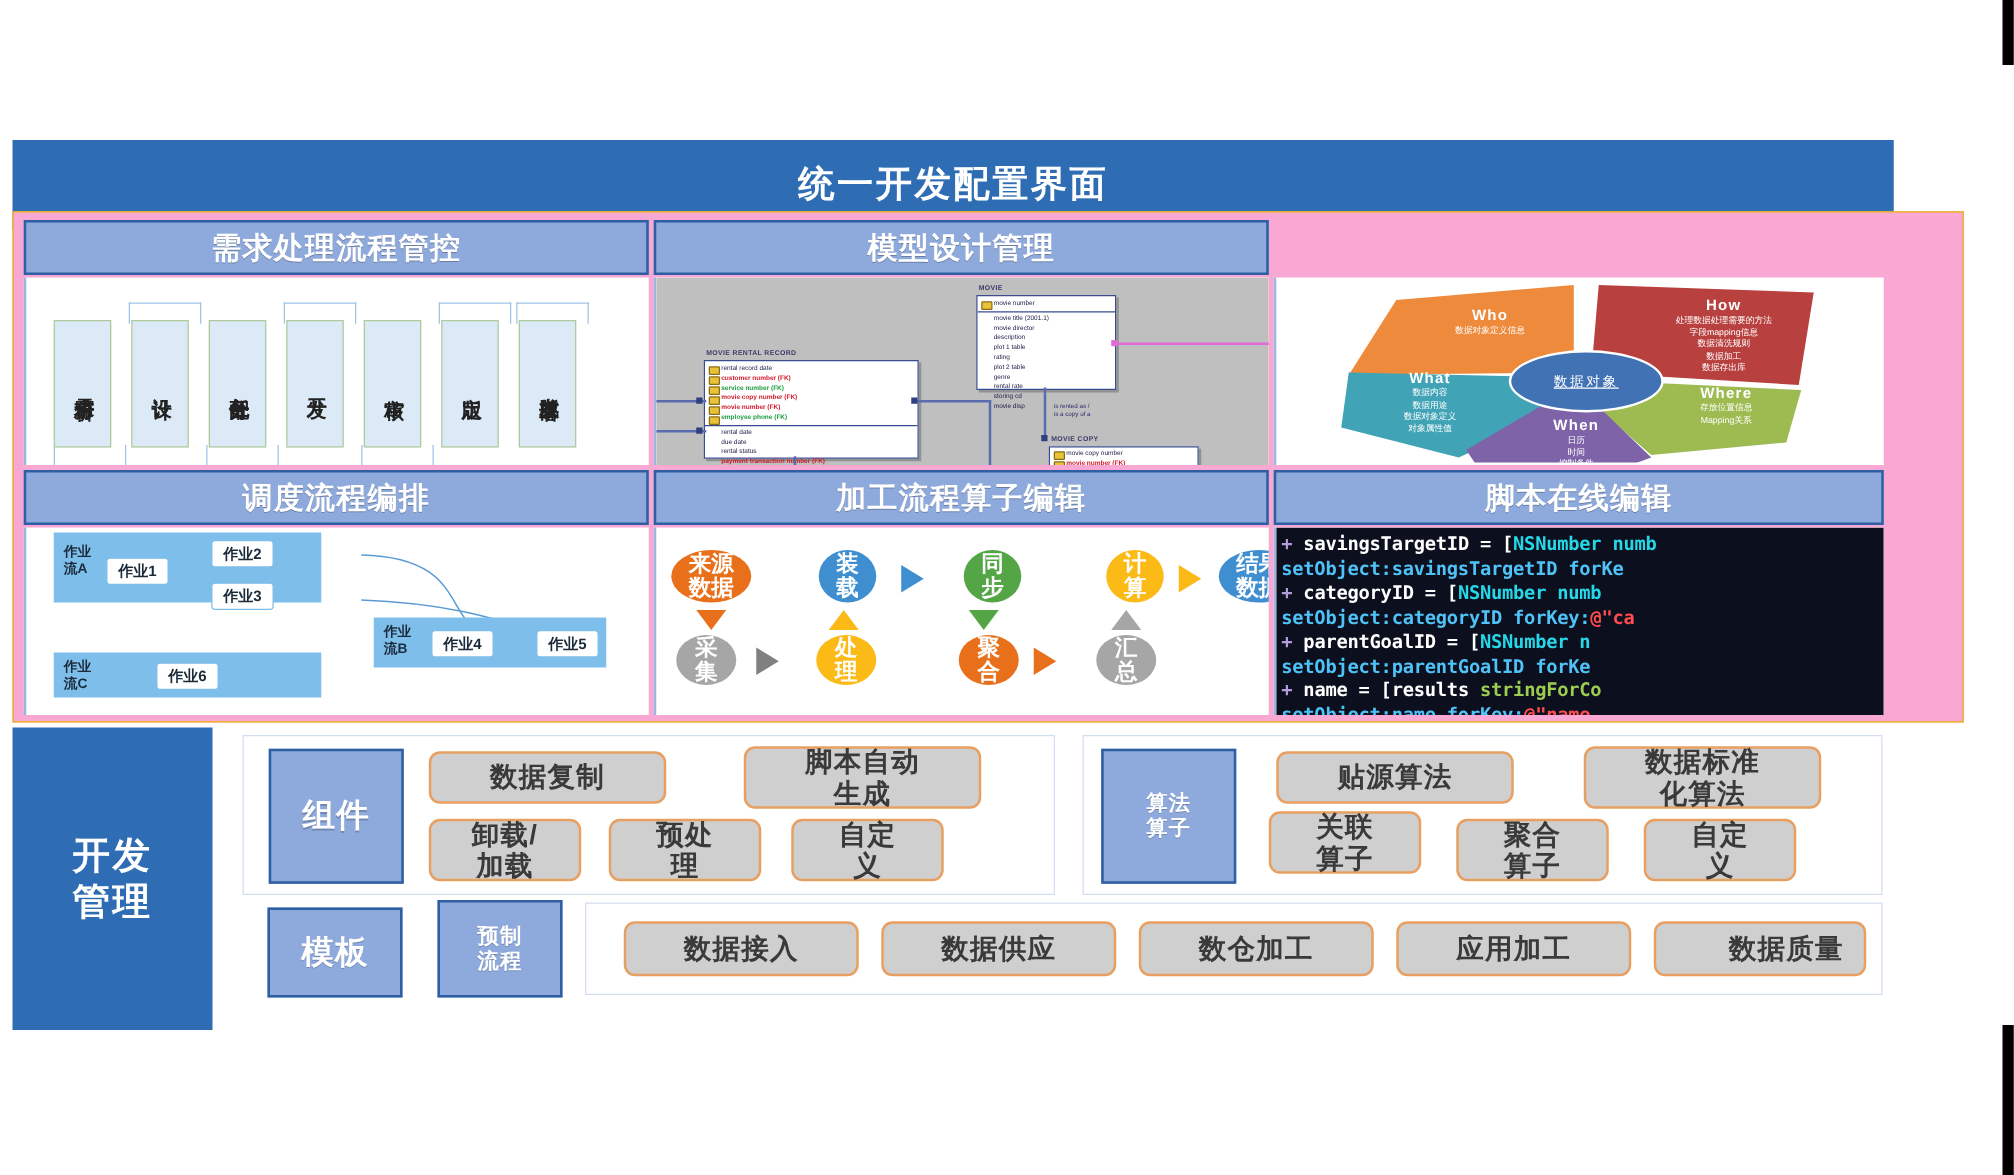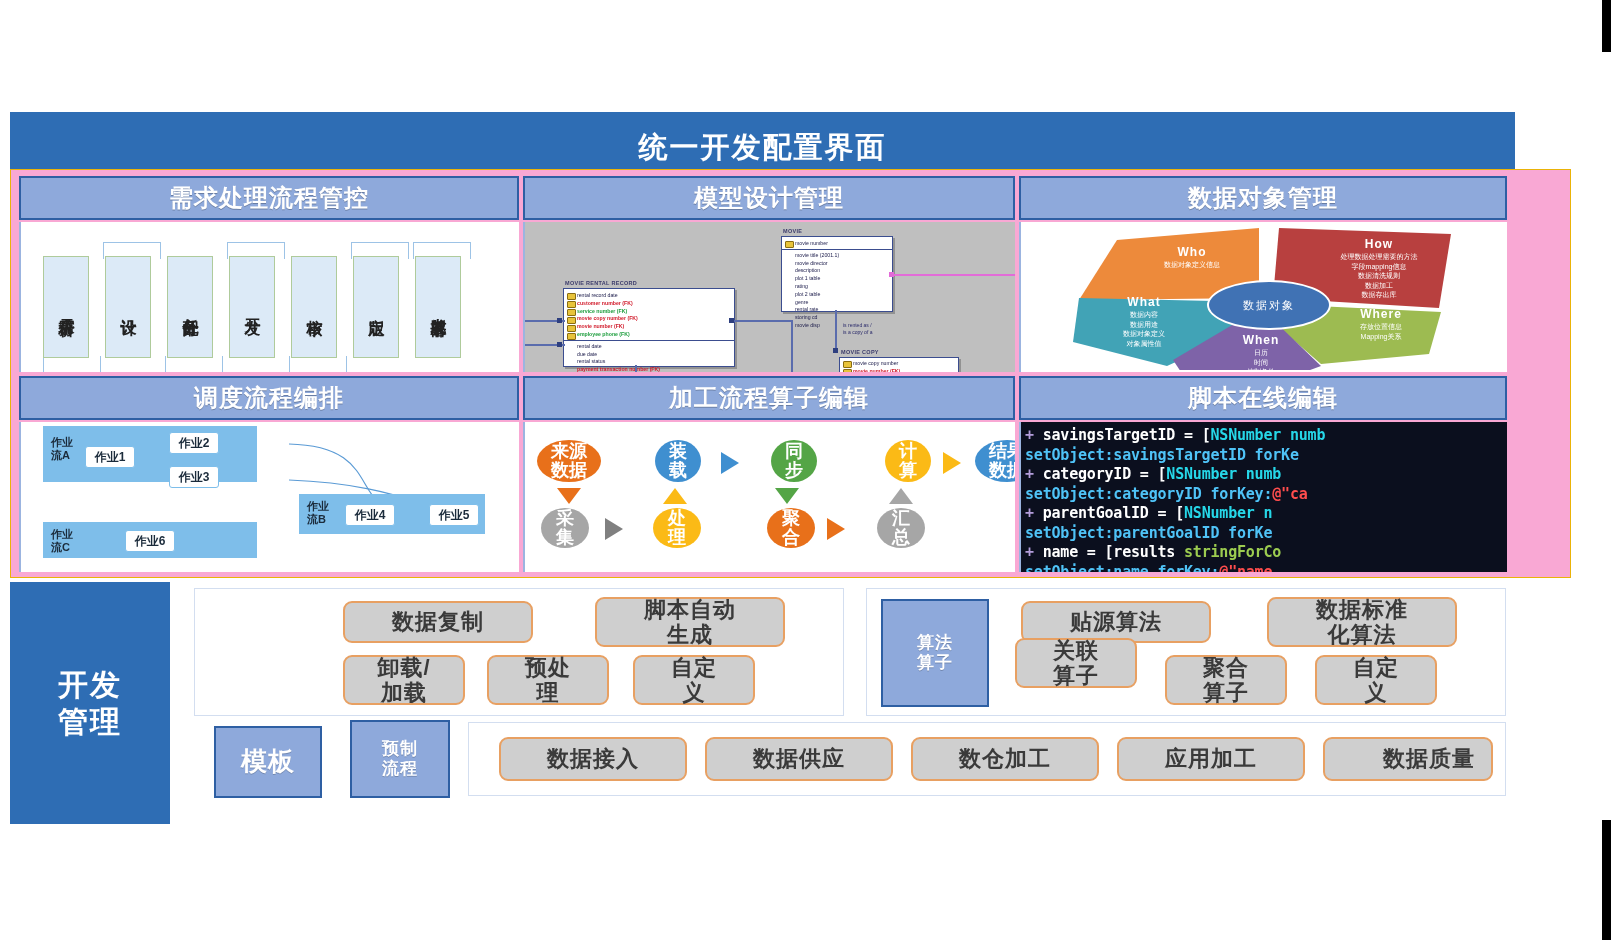--- a/index.html
+++ b/index.html
@@ -47,21 +47,21 @@
   .ersep{height:1px;background:#3B4D8F;margin:1px 0 2px 0;}
   .erlink{position:absolute;background:#5A6CAD;}
   .erlabel{position:absolute;font-size:5px;color:#2a2a6a;line-height:1.4;white-space:nowrap;}
   .erdot{position:absolute;width:5px;height:5px;background:#2E3F7F;}
 
   
   .piewrap{position:absolute;left:0;top:0;right:0;bottom:0;}
   .seg{position:absolute;color:#fff;text-align:center;font-size:7px;line-height:1.35;}
   .seg .hd{font-size:12px;font-weight:bold;letter-spacing:1px;}
   .ctr{position:absolute;border-radius:50%;background:#4072B4;border:2px solid #ffffff;
-      display:flex;align-items:center;justify-content:center;color:#fff;font-size:11px;letter-spacing:2px;}
+      display:flex;align-items:center;justify-content:center;color:#fff;font-size:11px;letter-spacing:2px;text-decoration:underline;}
 
   
   .swim{position:absolute;background:#7EBEEA;}
   .swim .lbl{position:absolute;left:8px;top:10px;font-size:11px;font-weight:bold;color:#1b2b3b;line-height:1.2;}
   .job{position:absolute;background:#ffffff;border:1px solid #7EBEEA;border-radius:3px;
       display:flex;align-items:center;justify-content:center;font-size:12px;font-weight:bold;color:#1b2b3b;}
 
   
   .opn{position:absolute;border-radius:50%;display:flex;align-items:center;justify-content:center;
       color:#fff;font-size:18px;font-weight:bold;text-align:center;line-height:1.05;}
@@ -201,23 +201,20 @@
           <div class="erlink" style="left:366px;top:52px;width:130px;height:2px;background:#E26BD8;"></div>
           <div class="erdot" style="left:364px;top:50px;background:#E26BD8;"></div>
           <div class="erlabel" style="left:318px;top:100px;white-space:pre;">is rented as /
 is a copy of a</div>
 
         </div>
       </div>
     </div>
 
     <div class="panel" style="left:1008px;top:6px;width:488px;height:196px;">
-      <div class="phead">
-        <span>数据对象管理</span>
-      </div>
       <div class="pbody">
         <div class="piewrap">
           <svg width="488" height="150" viewBox="0 0 488 150" style="position:absolute;left:0;top:-2px;">
 
             <g>
               <path d="M242 78 L242 8 L100 20 L62 80 Z" fill="#ED8A3B" transform="translate(-4,0)"></path>
             </g>
 
             <g>
               <path d="M252 78 L258 8 L430 14 L418 88 Z" fill="#B8403F"></path>
@@ -369,40 +366,43 @@
 
   <div class="devrow">
     <div class="devlabel">
       <span id="devlabel" style="white-space:pre;">开发
 管理</span>
     </div>
 
     <div class="devbody">
 
       <div class="devcard" style="left:22px;top:6px;width:650px;height:128px;">
+        <div class="cat" style="left:20px;top:10px;width:108px;height:108px;">
+          <span style="white-space:pre;">组件</span>
+        </div>
         <div class="chip" style="left:148px;top:12px;width:190px;height:42px;white-space:pre;">数据复制</div>
         <div class="chip" style="left:400px;top:8px;width:190px;height:50px;white-space:pre;">脚本自动
 生成</div>
         <div class="chip" style="left:148px;top:66px;width:122px;height:50px;white-space:pre;">卸载/
 加载</div>
         <div class="chip" style="left:292px;top:66px;width:122px;height:50px;white-space:pre;">预处
 理</div>
         <div class="chip" style="left:438px;top:66px;width:122px;height:50px;white-space:pre;">自定
 义</div>
       </div>
 
       <div class="devcard" style="left:694px;top:6px;width:640px;height:128px;">
         <div class="cat cat6" style="left:14px;top:10px;width:108px;height:108px;">
           <span style="white-space:pre;">算法
 算子</span>
         </div>
         <div class="chip" style="left:154px;top:12px;width:190px;height:42px;white-space:pre;">贴源算法</div>
         <div class="chip" style="left:400px;top:8px;width:190px;height:50px;white-space:pre;">数据标准
 化算法</div>
-        <div class="chip" style="left:148px;top:49px;width:122px;height:50px;white-space:pre;text-align:center;">关联
+        <div class="chip" style="left:148px;top:60px;width:122px;height:50px;white-space:pre;text-align:center;">关联
 算子</div>
         <div class="chip" style="left:298px;top:66px;width:122px;height:50px;white-space:pre;">聚合
 算子</div>
         <div class="chip" style="left:448px;top:66px;width:122px;height:50px;white-space:pre;">自定
 义</div>
       </div>
 
       <div class="cat" style="left:42px;top:144px;width:108px;height:72px;">
         <span style="white-space:pre;">模板</span>
       </div>

